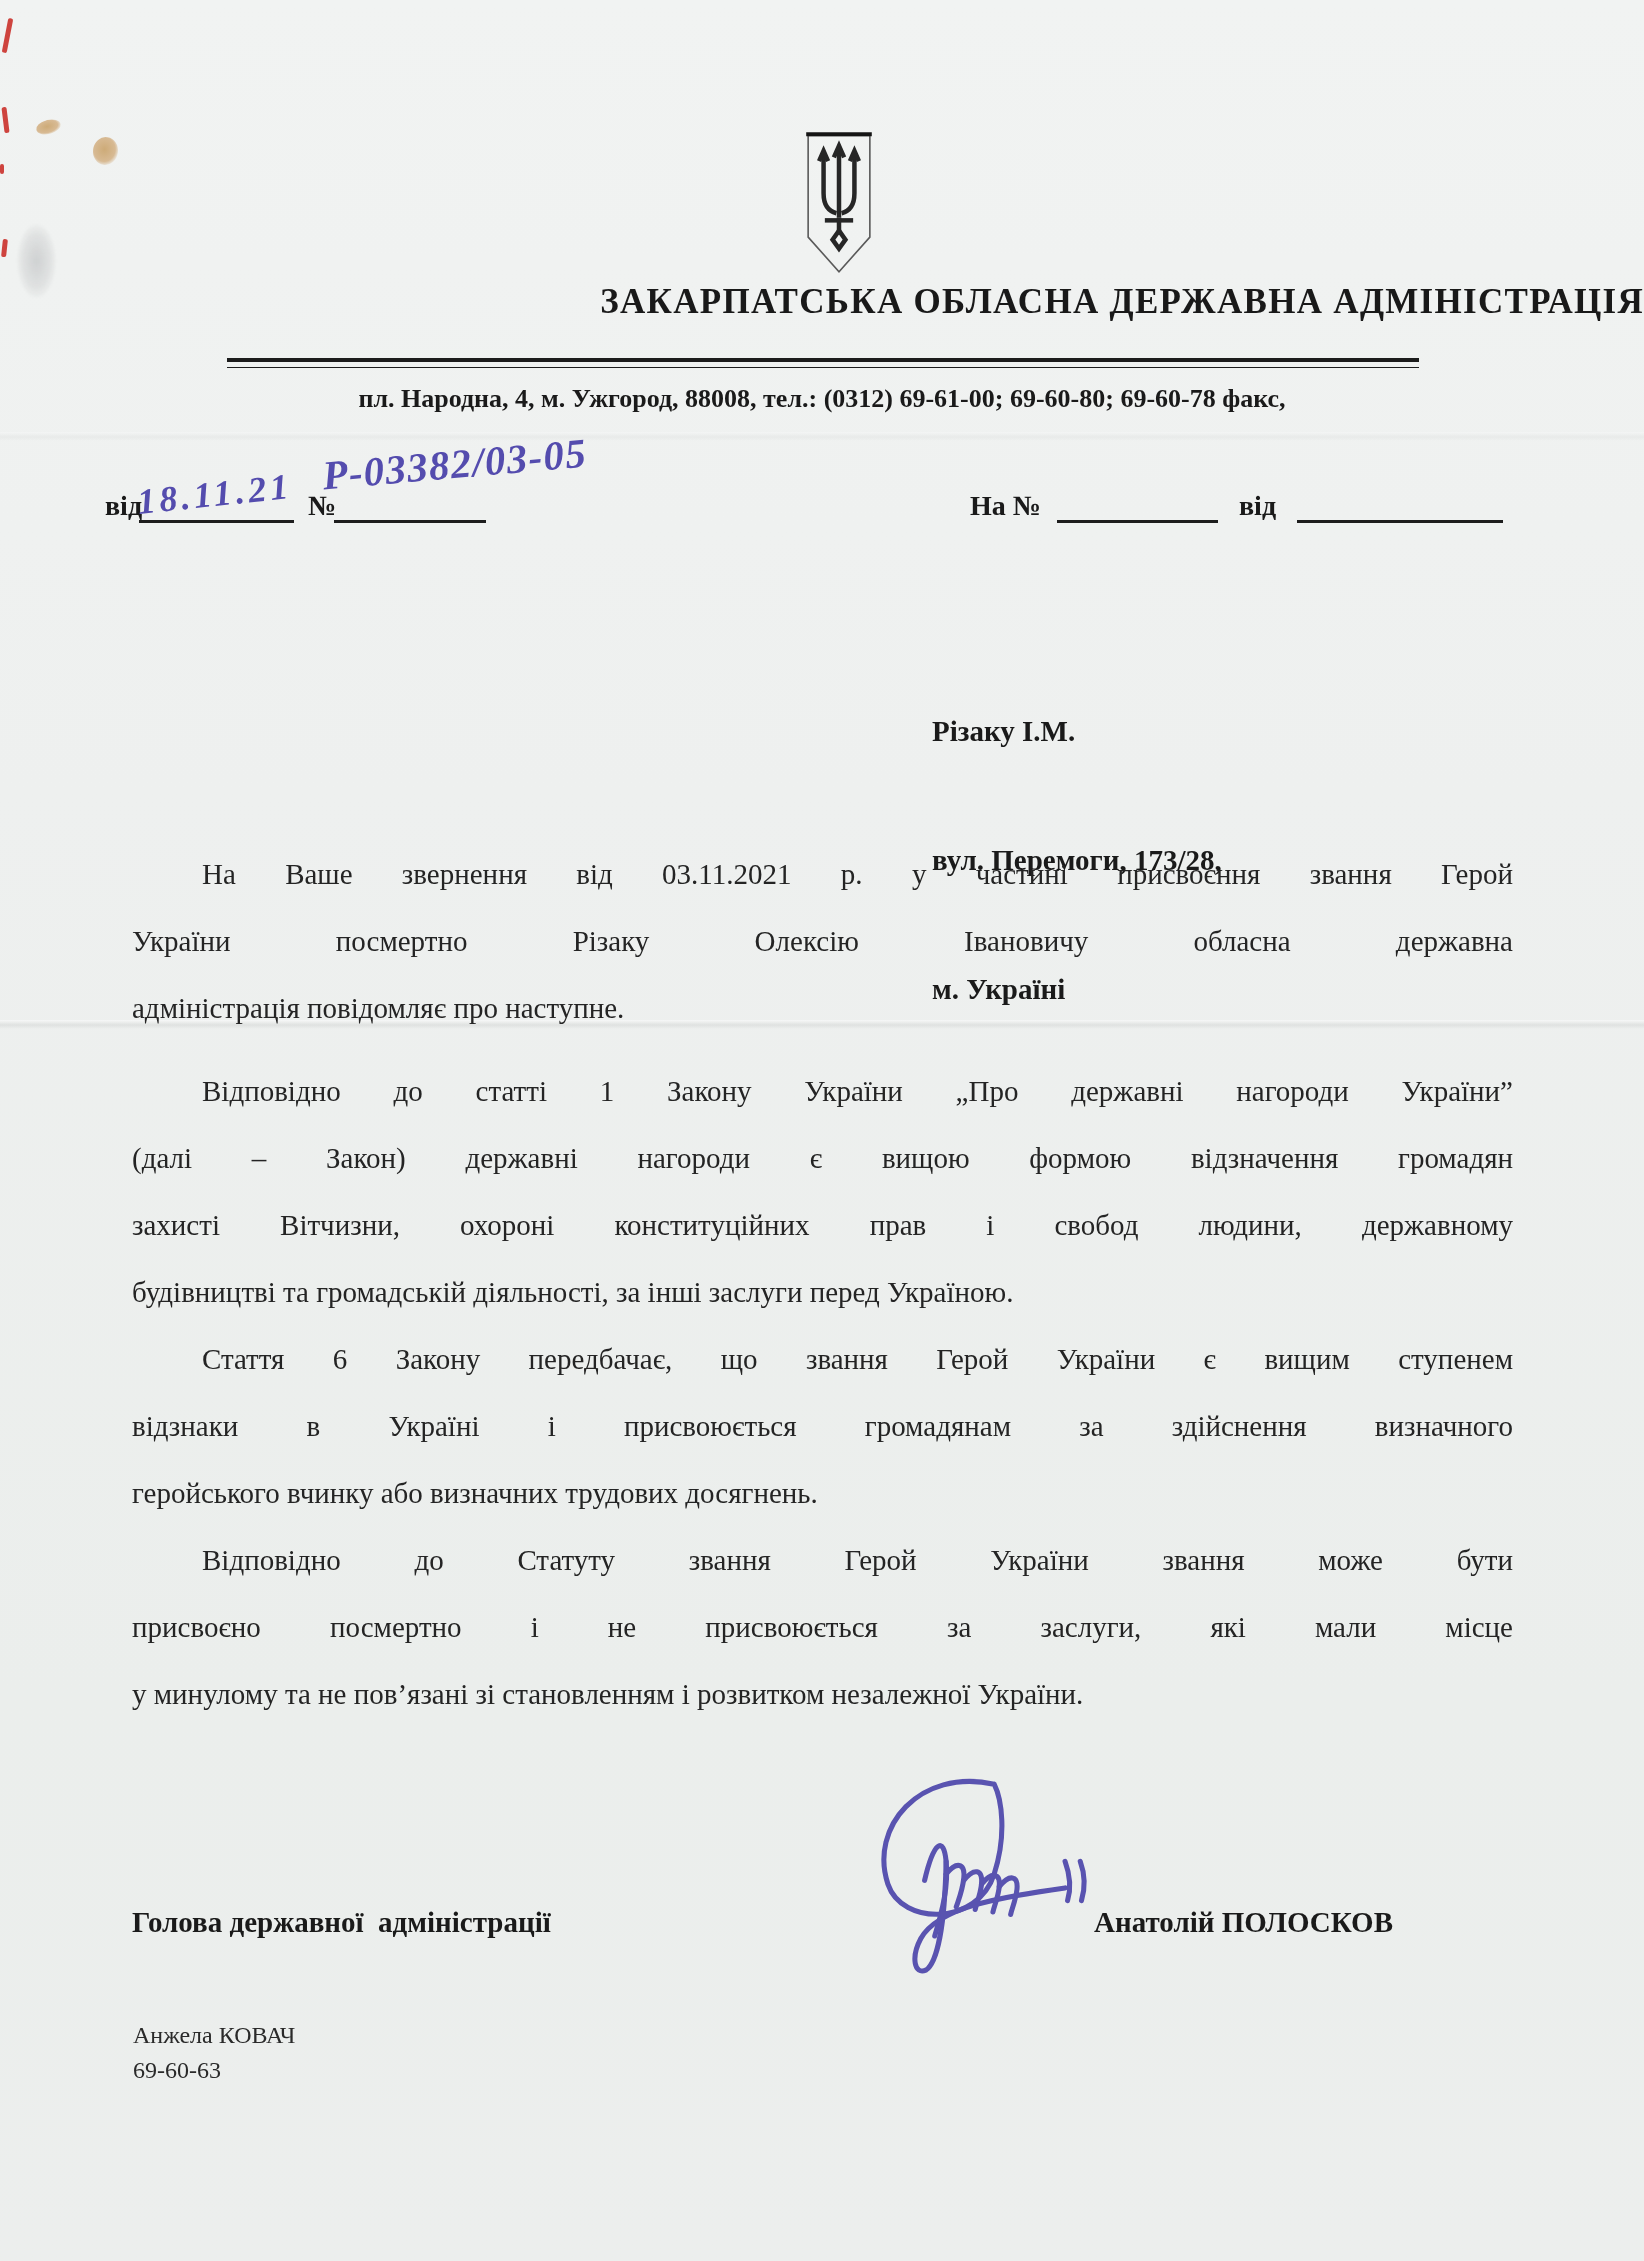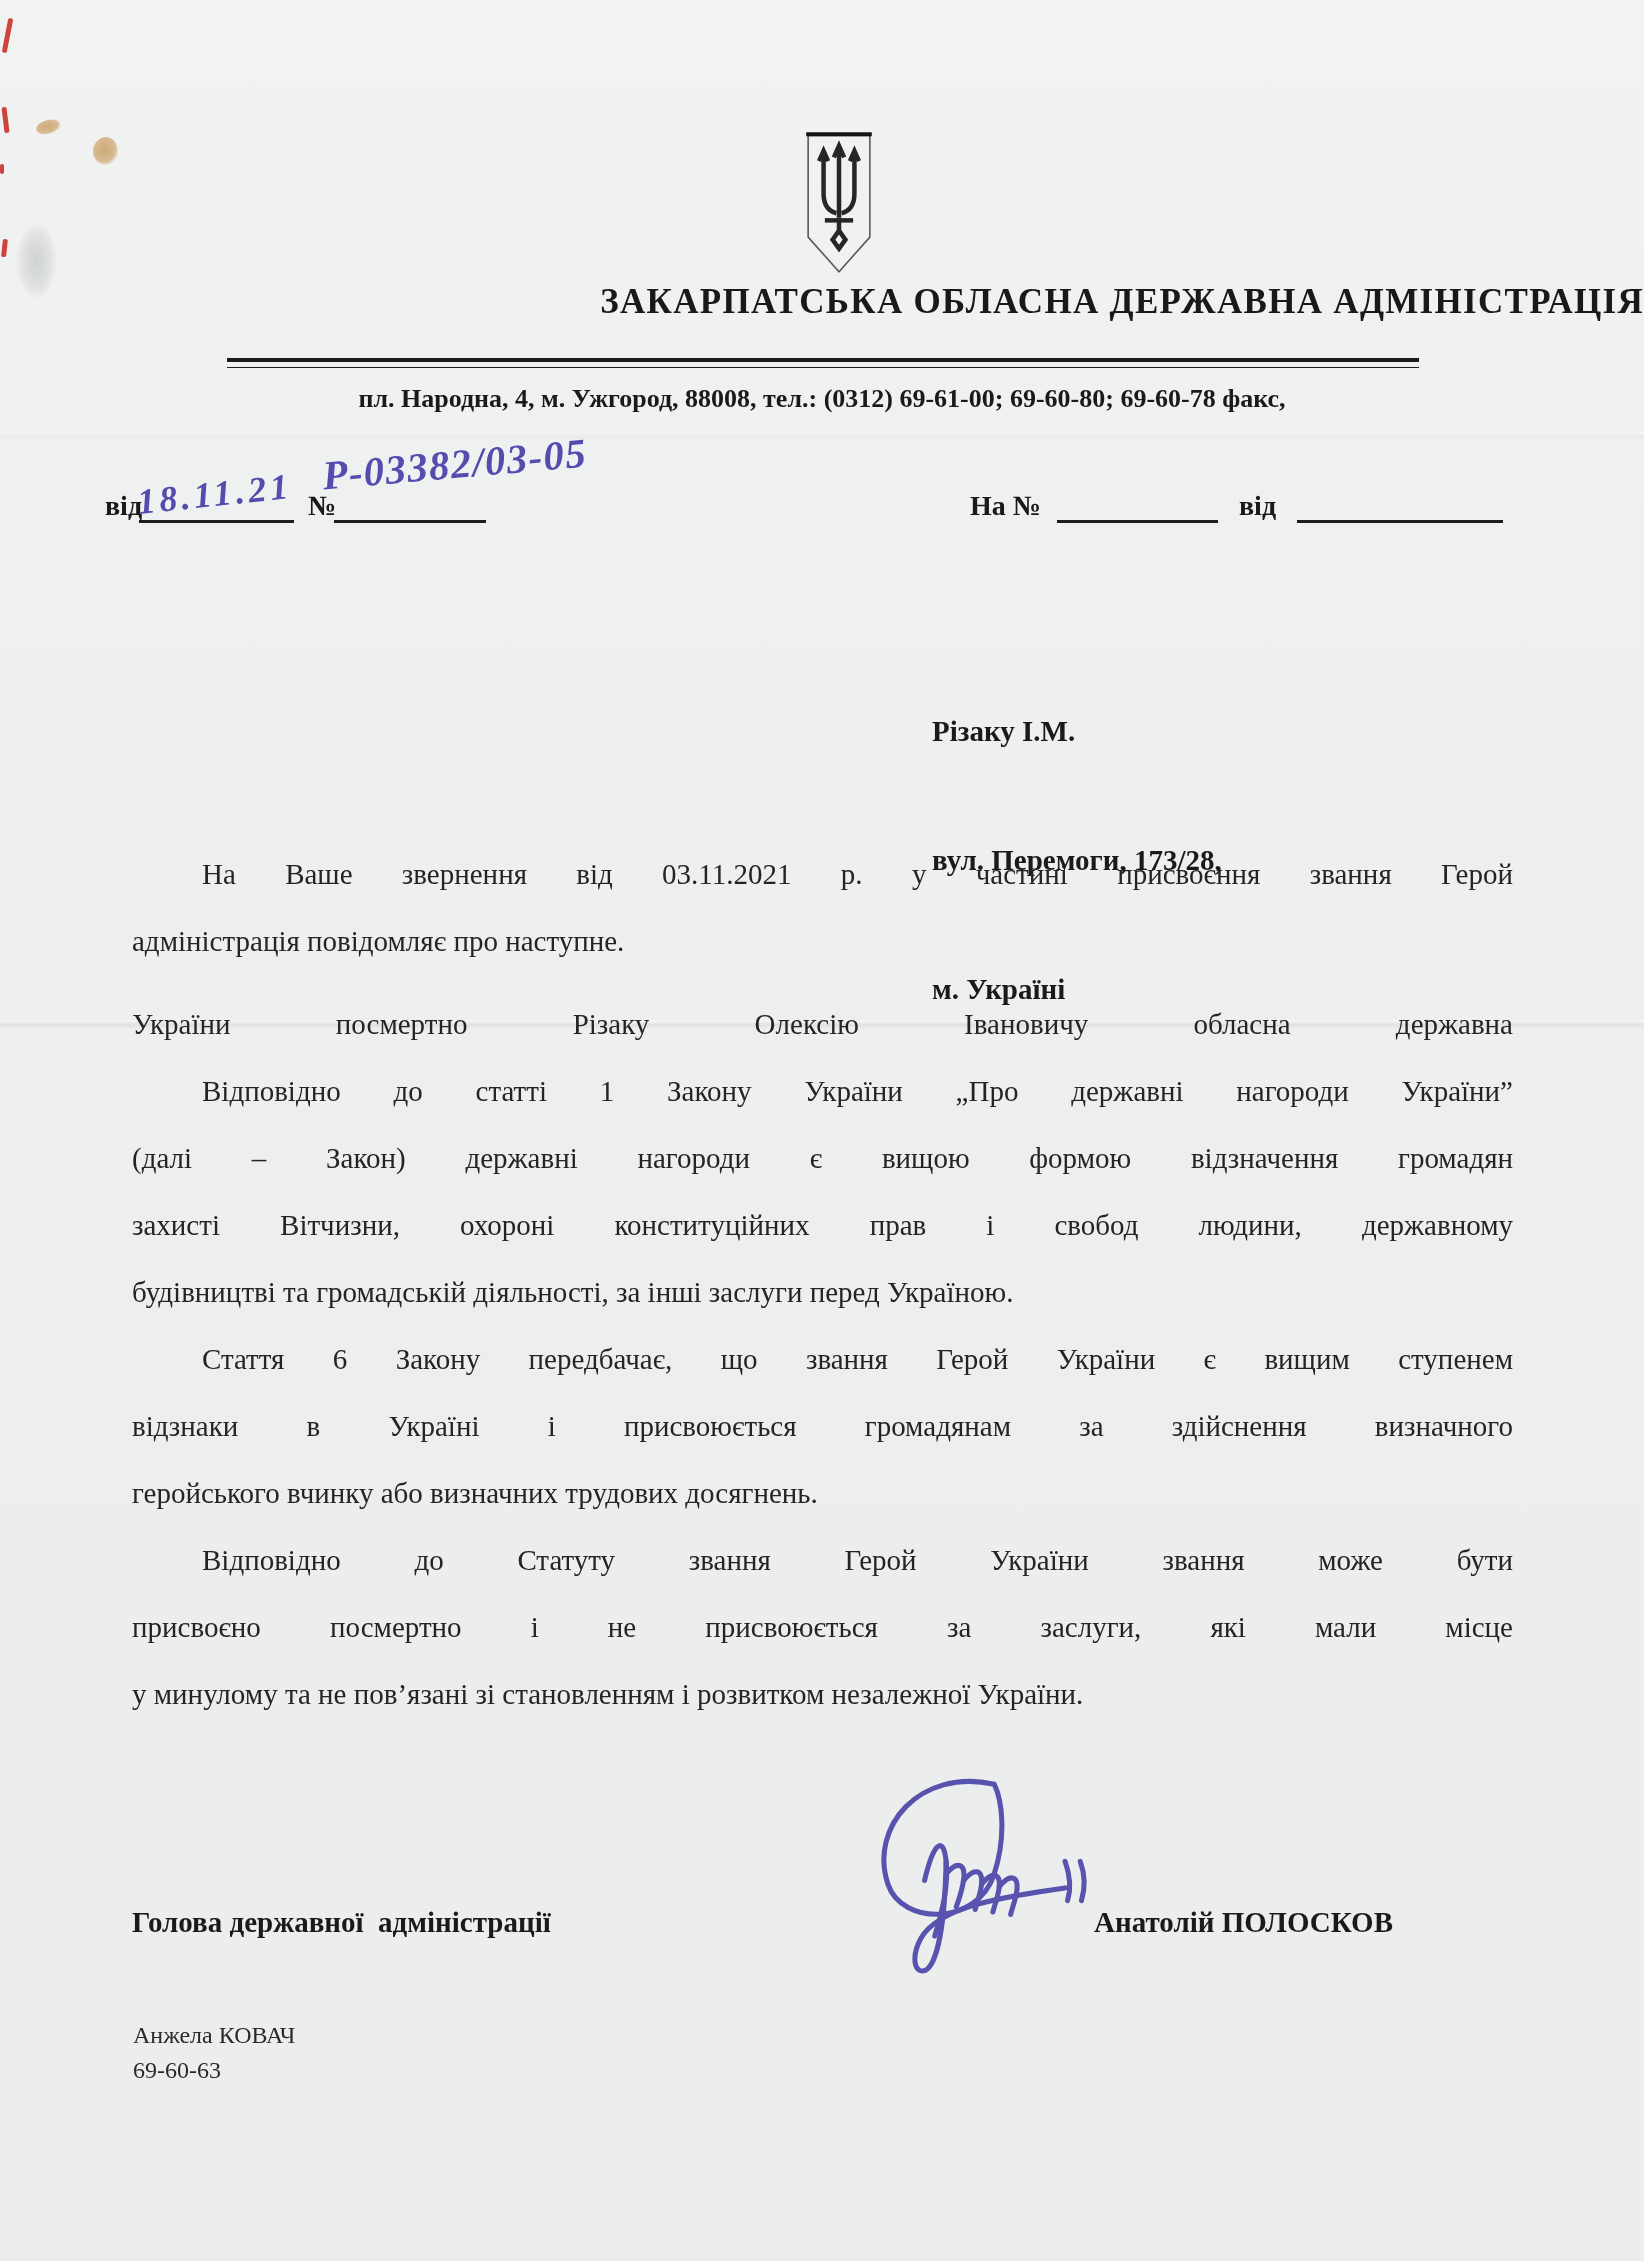--- a/index.html
+++ b/index.html
@@ -108,22 +108,22 @@
   <div class="uline" style="left:1297px;top:520px;width:206px;"></div>
 
   <div class="recipient">
     <div>Різаку І.М.</div>
     <div>вул. Перемоги, 173/28,</div>
     <div>м. Україні</div>
   </div>
 
   <div class="body-text">
       <div class="bline first">На Ваше звернення  від 03.11.2021 р. у частині присвоєння звання  Герой</div>
+      <div class="bline">України посмертно Різаку Олексію Івановичу обласна державна</div>
       <div class="bline last endp1">адміністрація повідомляє про наступне.</div>
-      <div class="bline">України посмертно Різаку Олексію Івановичу обласна державна</div>
       <div class="bline first">Відповідно до статті 1 Закону України „Про державні нагороди України”</div>
       <div class="bline">(далі – Закон) державні нагороди є вищою формою відзначення громадян</div>
       <div class="bline">захисті Вітчизни, охороні конституційних прав і свобод людини, державному</div>
       <div class="bline last">будівництві та громадській діяльності, за інші заслуги перед Україною.</div>
       <div class="bline first">Стаття 6 Закону передбачає, що звання Герой України є вищим ступенем</div>
       <div class="bline">відзнаки в Україні і присвоюється громадянам за здійснення визначного</div>
       <div class="bline last">геройського вчинку або визначних трудових досягнень.</div>
       <div class="bline first">Відповідно до Статуту звання Герой України звання може бути</div>
       <div class="bline">присвоєно посмертно і не присвоюється за заслуги, які мали місце</div>
       <div class="bline last">у минулому та не пов’язані зі становленням і  розвитком незалежної України.</div>

